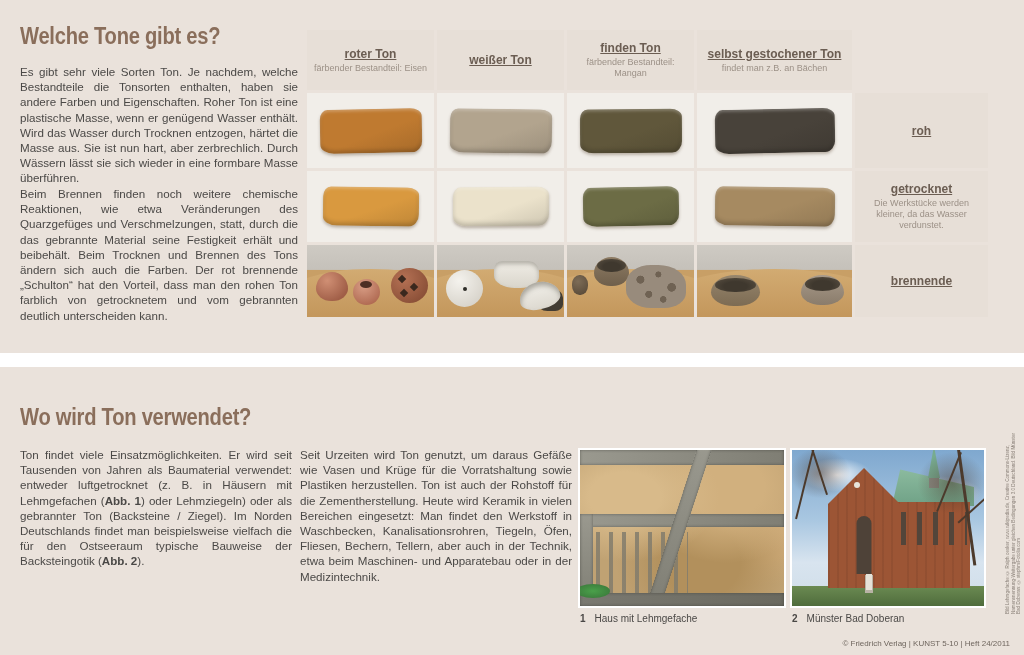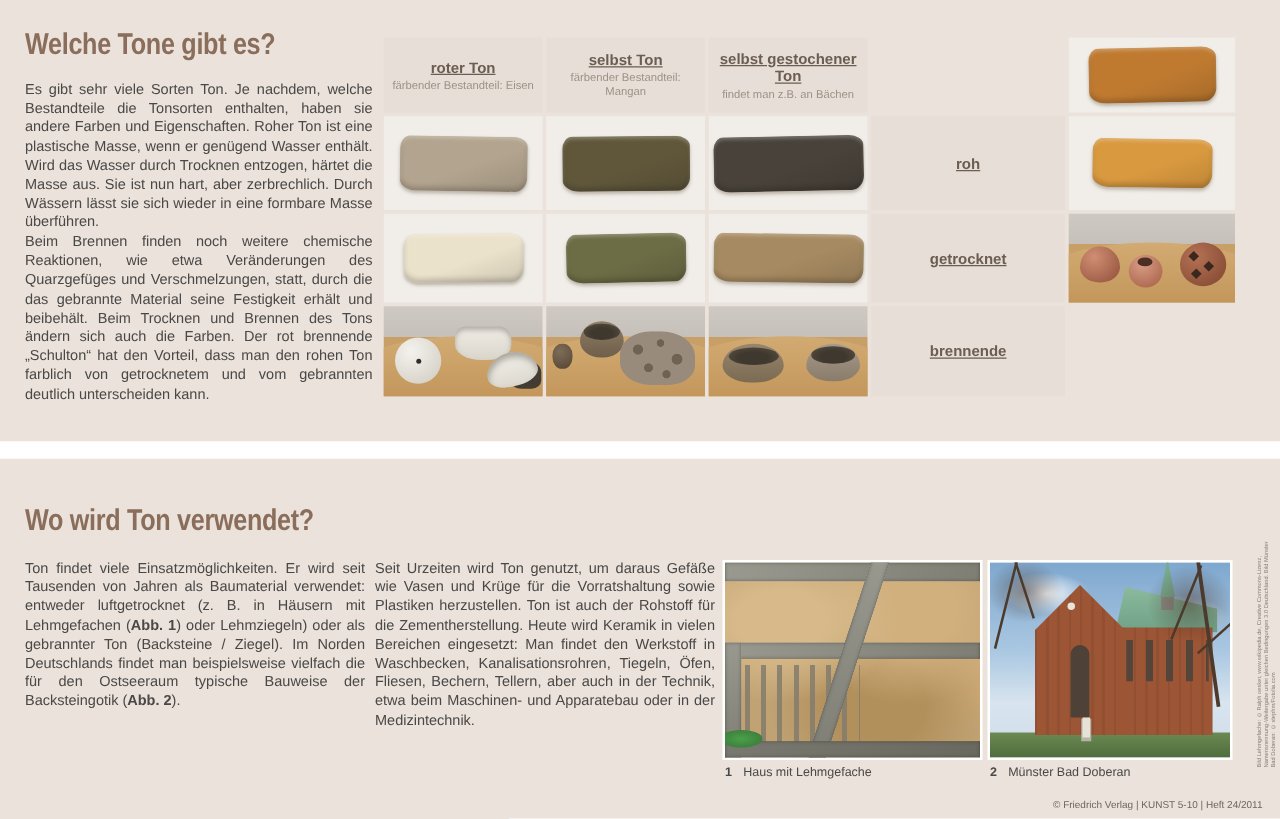--- a/index.html
+++ b/index.html
@@ -125,21 +125,24 @@
     <p class="body-text" style="left:20px;top:64px;width:278px;">Es gibt sehr viele Sorten Ton. Je nachdem, welche Bestandteile die Tonsorten enthalten, haben sie andere Farben und Eigenschaften. Roher Ton ist eine plastische Masse, wenn er genügend Wasser enthält. Wird das Wasser durch Trocknen entzogen, härtet die Masse aus. Sie ist nun hart, aber zerbrechlich. Durch Wässern lässt sie sich wieder in eine formbare Masse überführen.</p>
     <p class="body-text" style="left:20px;top:186px;width:278px;">Beim Brennen finden noch weitere chemische Reaktionen, wie etwa Veränderungen des Quarzgefüges und Verschmelzungen, statt, durch die das gebrannte Material seine Festigkeit erhält und beibehält. Beim Trocknen und Brennen des Tons ändern sich auch die Farben. Der rot brennende „Schulton“ hat den Vorteil, dass man den rohen Ton farblich von getrocknetem und vom gebrannten deutlich unterscheiden kann.</p>
 
     <div class="tbl">
 
       <div class="th">
         <div class="th-title">roter Ton</div>
         <div class="th-sub">färbender Bestandteil: Eisen</div>
       </div>
       <div class="th">
-        <div class="th-title">selbst Ton</div>
+        <div class="th-title">weißer Ton</div>
+      </div>
+      <div class="th">
+        <div class="th-title">finden Ton</div>
         <div class="th-sub">färbender Bestandteil: Mangan</div>
       </div>
       <div class="th">
         <div class="th-title">selbst gestochener Ton</div>
         <div class="th-sub">findet man z.B. an Bächen</div>
       </div>
       <div class="th empty"></div>
 
       <div class="pc">
           <div class="slab r1" style="background: linear-gradient(160deg, rgb(191, 122, 48) 55%, rgba(0, 0, 0, 0.12)), rgb(191, 122, 48);"></div>
@@ -164,20 +167,21 @@
           <div class="slab small r3" style="background: linear-gradient(160deg, rgb(235, 226, 203) 55%, rgba(0, 0, 0, 0.12)), rgb(235, 226, 203);"></div>
         </div>
       <div class="pc">
           <div class="slab small r1" style="background: linear-gradient(160deg, rgb(108, 108, 69) 55%, rgba(0, 0, 0, 0.12)), rgb(108, 108, 69);"></div>
         </div>
       <div class="pc">
           <div class="slab small wide r2" style="background: linear-gradient(160deg, rgb(166, 138, 97) 55%, rgba(0, 0, 0, 0.12)), rgb(166, 138, 97);"></div>
         </div>
       <div class="lc">
         <div class="lc-title">getrocknet</div>
+        <div class="lc-note">Die Werkstücke werden kleiner, da das Wasser verdunstet.</div>
       </div>
 
       <div class="pc scene">
         <div class="table-top"></div>
         <div class="pot p-r1"></div>
         <div class="pot p-r2">
             <div class="opening"></div>
           </div>
         <div class="pot p-r3">
           <div class="hole" style="left:8px;top:8px;"></div>

